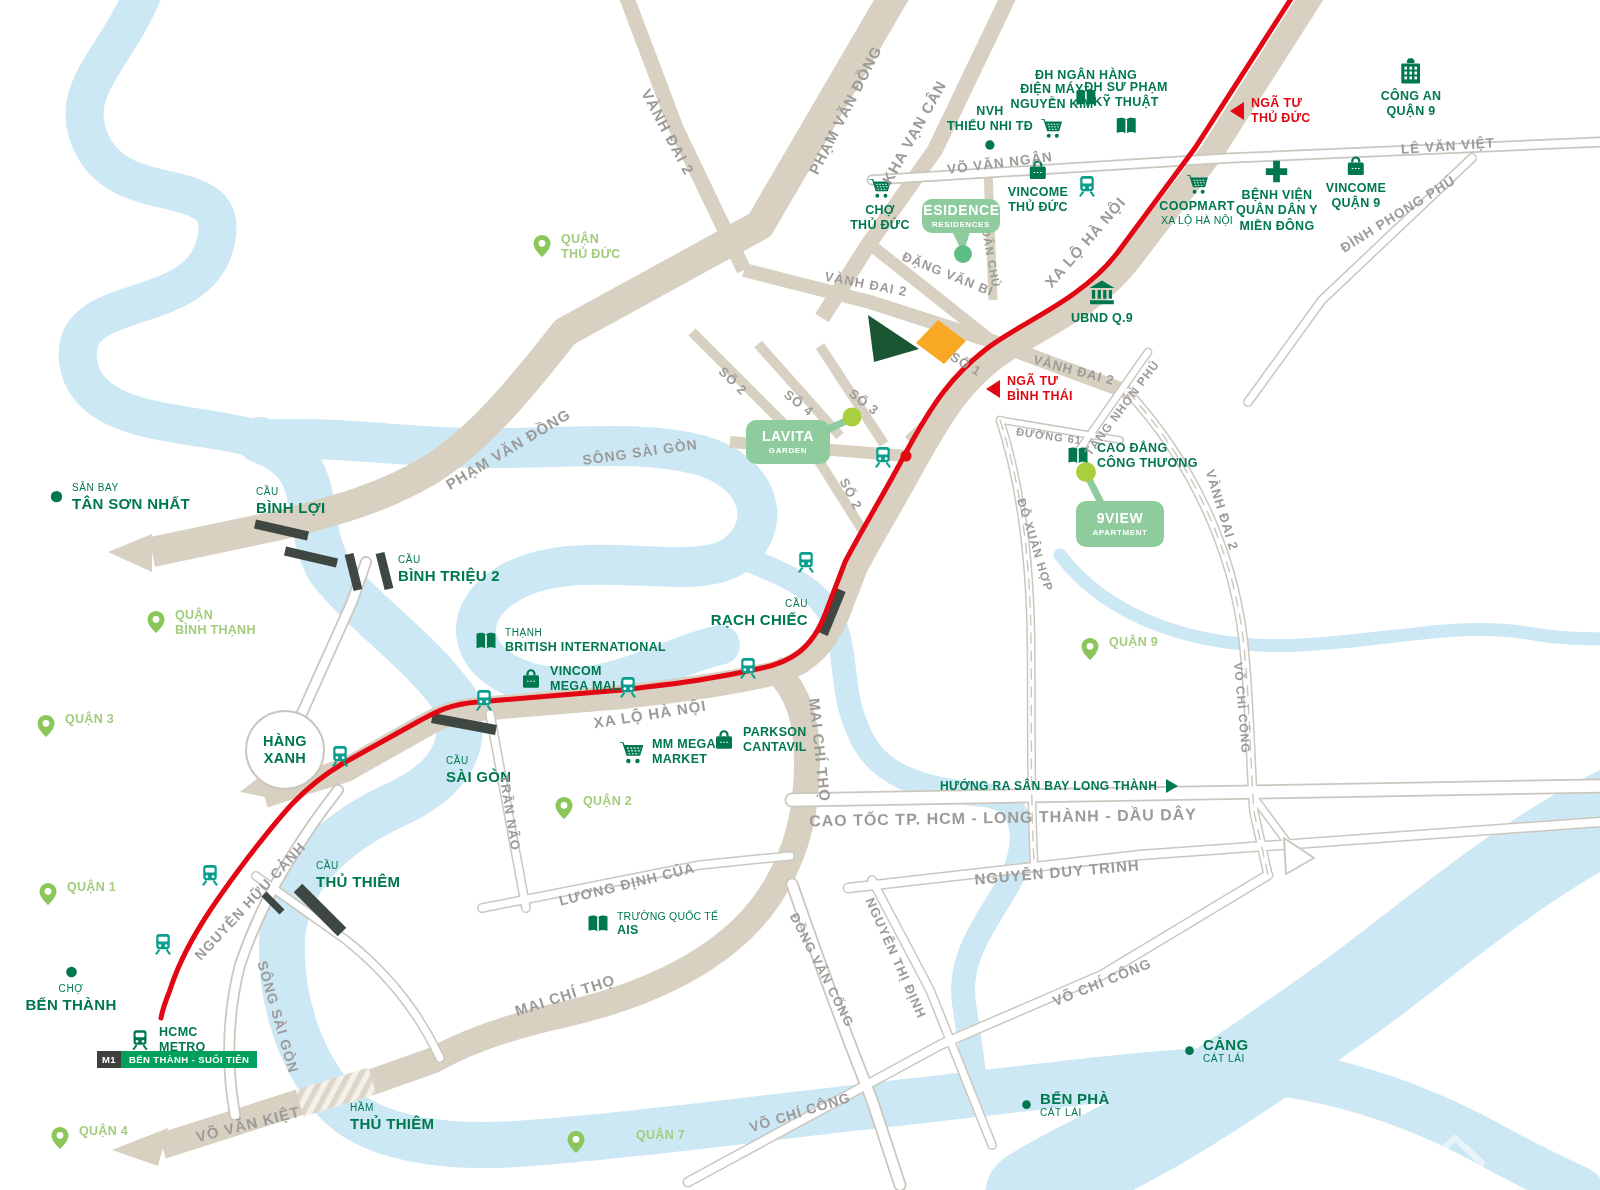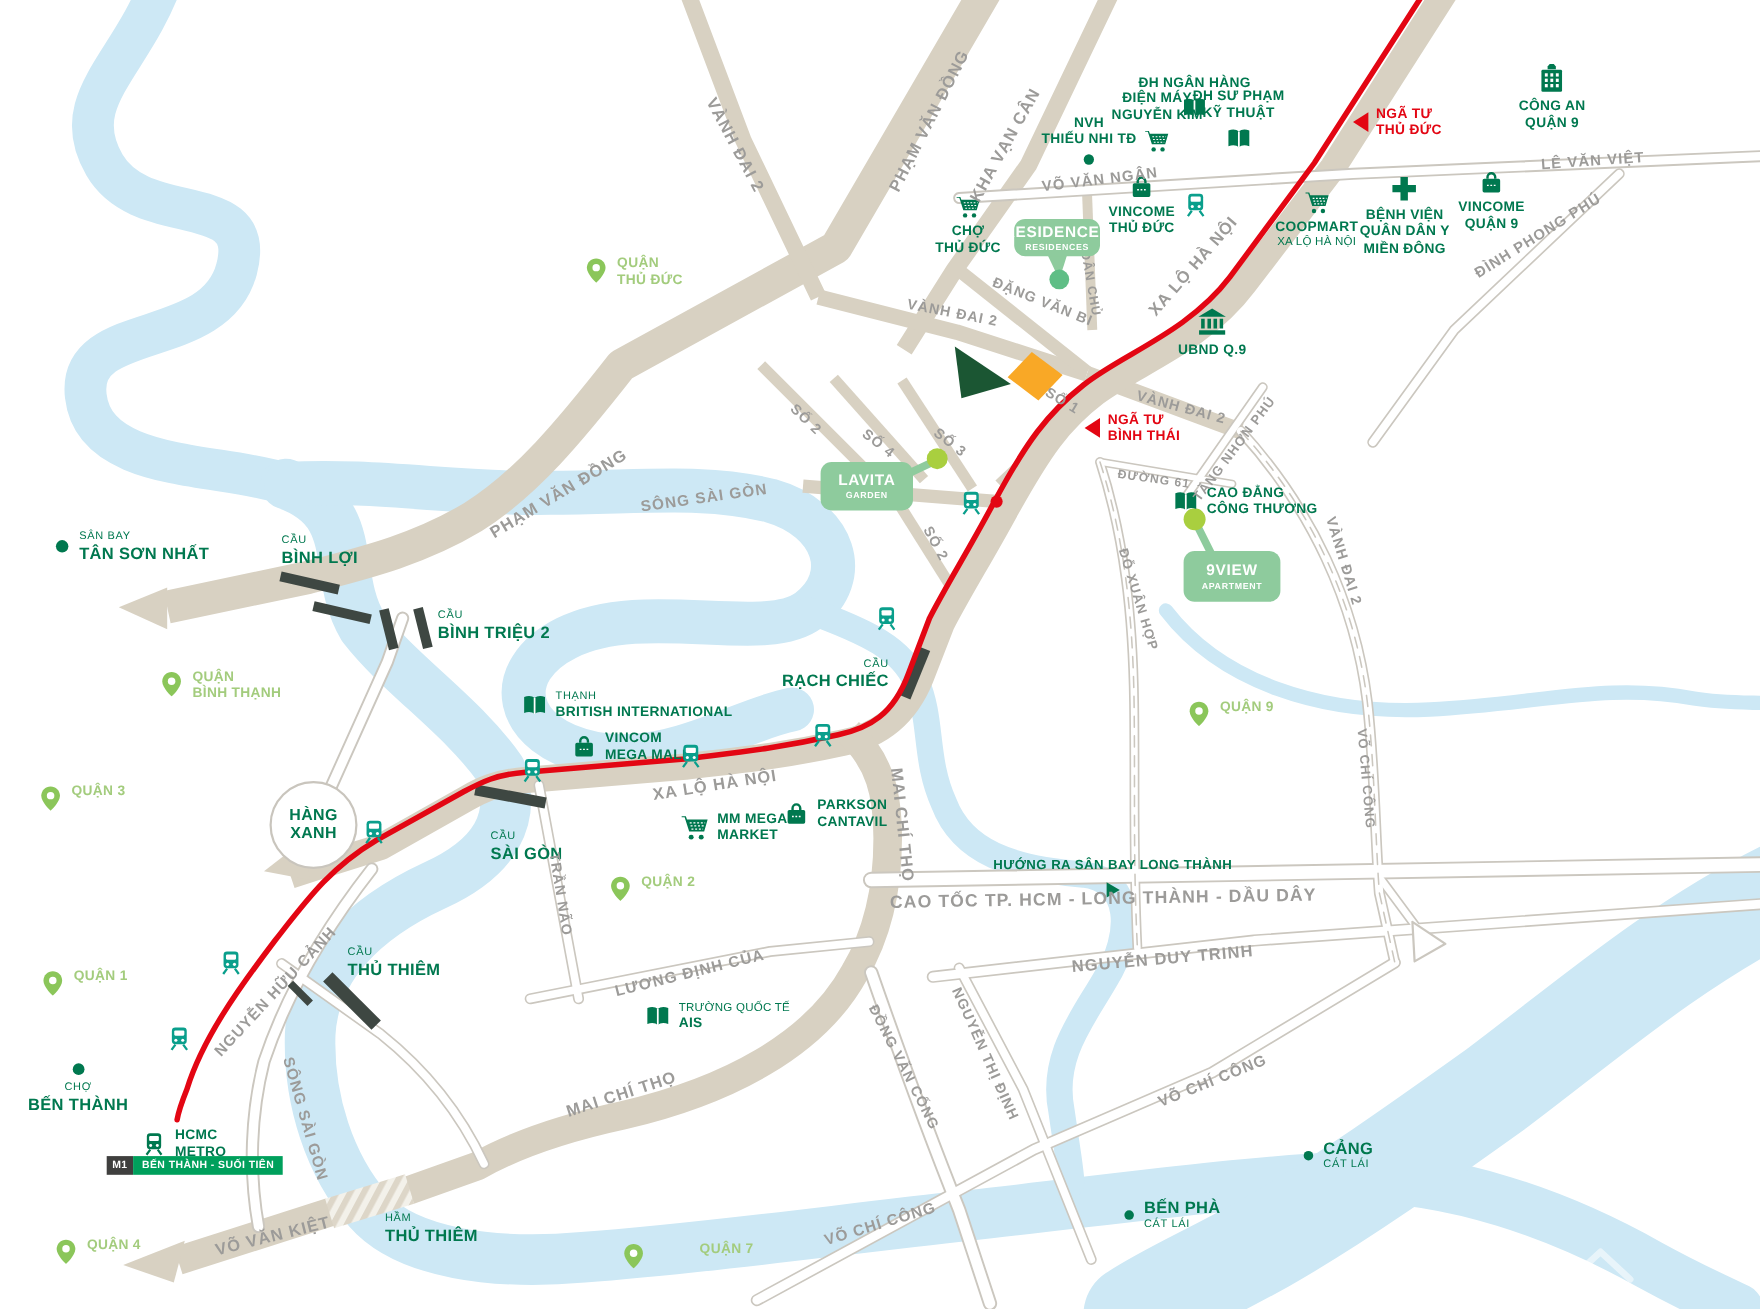--- a/index.html
+++ b/index.html
@@ -223,21 +223,21 @@
     <path d="M1428,1163 L1455,1138 L1482,1163"></path>
     <path d="M1428,1185 L1455,1160 L1482,1185"></path>
   </g>
 </svg>
 
 <div id="labels">
   <div class="hangxanh" style="left:245px;top:710px;width:76px;height:76px;">
     <span>HÀNG</span>
     <span>XANH</span>
   </div>
-  <div class="dirsign" style="left:903px;top:779px;flex-direction:column;">
+  <div class="dirsign" style="left:940px;top:779px;">
     <span>HƯỚNG RA SÂN BAY LONG THÀNH</span>
     <span class="tri-r"></span>
   </div>
   <div class="badge" style="left:97px;top:1051px;">
     <span class="m1">M1</span>
     <span class="nm">BẾN THÀNH - SUỐI TIÊN</span>
   </div>
 <div class="district" style="left: 530px; top: 232px;">
       <svg class="ic" viewBox="0 0 24 24" style="width: 24px; height: 24px;">
         <use href="#i-pin"></use>

